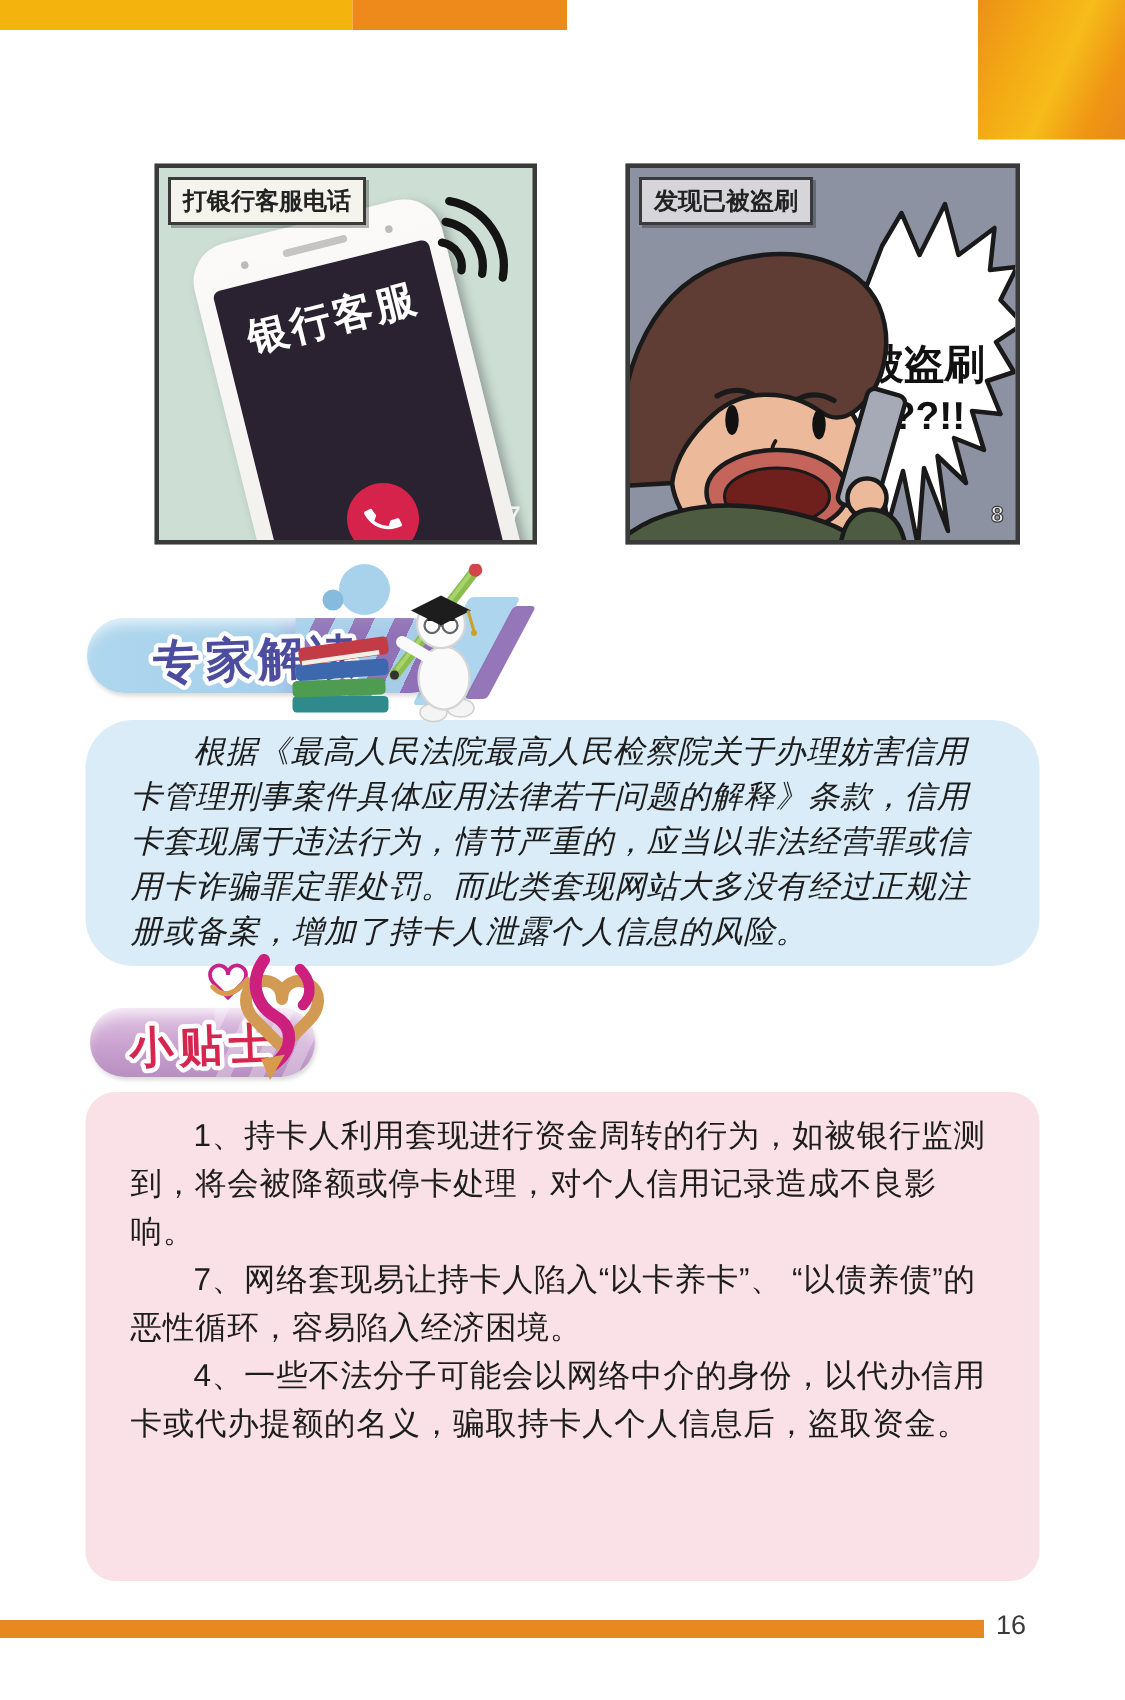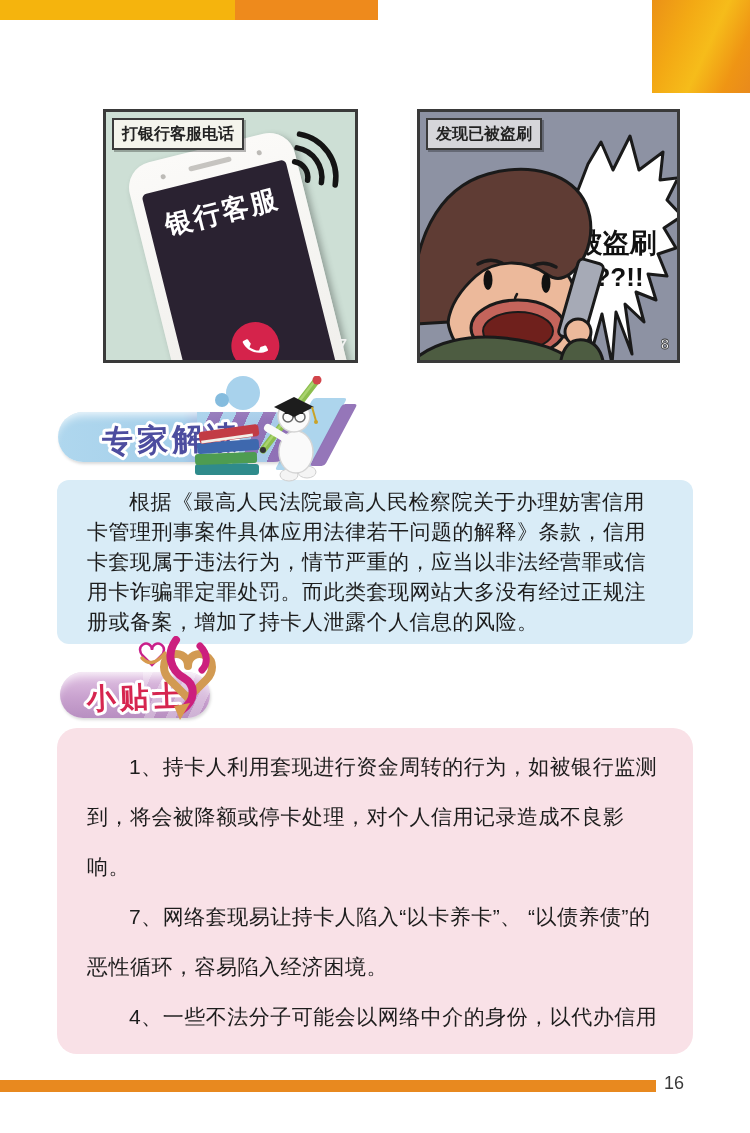--- a/index.html
+++ b/index.html
@@ -73,41 +73,41 @@
   }
   .expert-pill::after {
     content:""; position:absolute; right:0; top:0; bottom:0; width:42%;
     border-radius:0 25px 25px 0;
     background:repeating-linear-gradient(115deg, rgba(169,211,236,0.9) 0 12px, rgba(143,111,181,0.85) 12px 24px);
   }
   .pill-text-svg { position:absolute; z-index:4; }
 
   .expert-box {
     left:57px; top:480px; width:636px; height:164px;
-    background:#D9ECF7; border-radius:12px; padding:7px 30px; overflow:hidden;
+    background:#D9ECF7; border-radius:32px; padding:7px 30px; overflow:hidden;font-style:italic;
   }
   .expert-box p { font-size:21px; line-height:30px; text-indent:2em;
     color:#1d1d1d; letter-spacing:0.5px; font-weight:500; }
 
   
   .tips-pill {
     left:60px; top:672px; width:150px; height:46px; border-radius:23px;
     background:linear-gradient(180deg,#E3C5E5 0%,#C9A2CF 55%,#B88FC1 100%);
     box-shadow:inset 0 9px 10px -6px rgba(255,255,255,0.85), 1px 2px 3px rgba(0,0,0,0.15);
   }
   .tips-pill::after {
     content:""; position:absolute; right:0; top:0; bottom:0; width:45%;
     border-radius:0 23px 23px 0;
     background:repeating-linear-gradient(115deg, rgba(255,255,255,0.30) 0 9px, transparent 9px 20px);
   }
   .tips-box {
     left:57px; top:728px; width:636px; height:326px;
     background:#F9E1E7; border-radius:20px; padding:14px 30px 0; overflow:hidden;
   }
-  .tips-box p { font-size:21px; line-height:50px; text-indent:2em;
+  .tips-box p { font-size:21px; line-height:32px; text-indent:2em;
     color:#1d1d1d; letter-spacing:0.5px; font-weight:500; }
 
   
   .footer-bar { left:0; top:1080px; width:656px; height:12px; background:#E8891F; }
   .page-number { left:664px; top:1073px; width:40px; font-size:18px; color:#3a3a3a; }
 </style>
 </head>
 <body>
 
 <div class="page">

